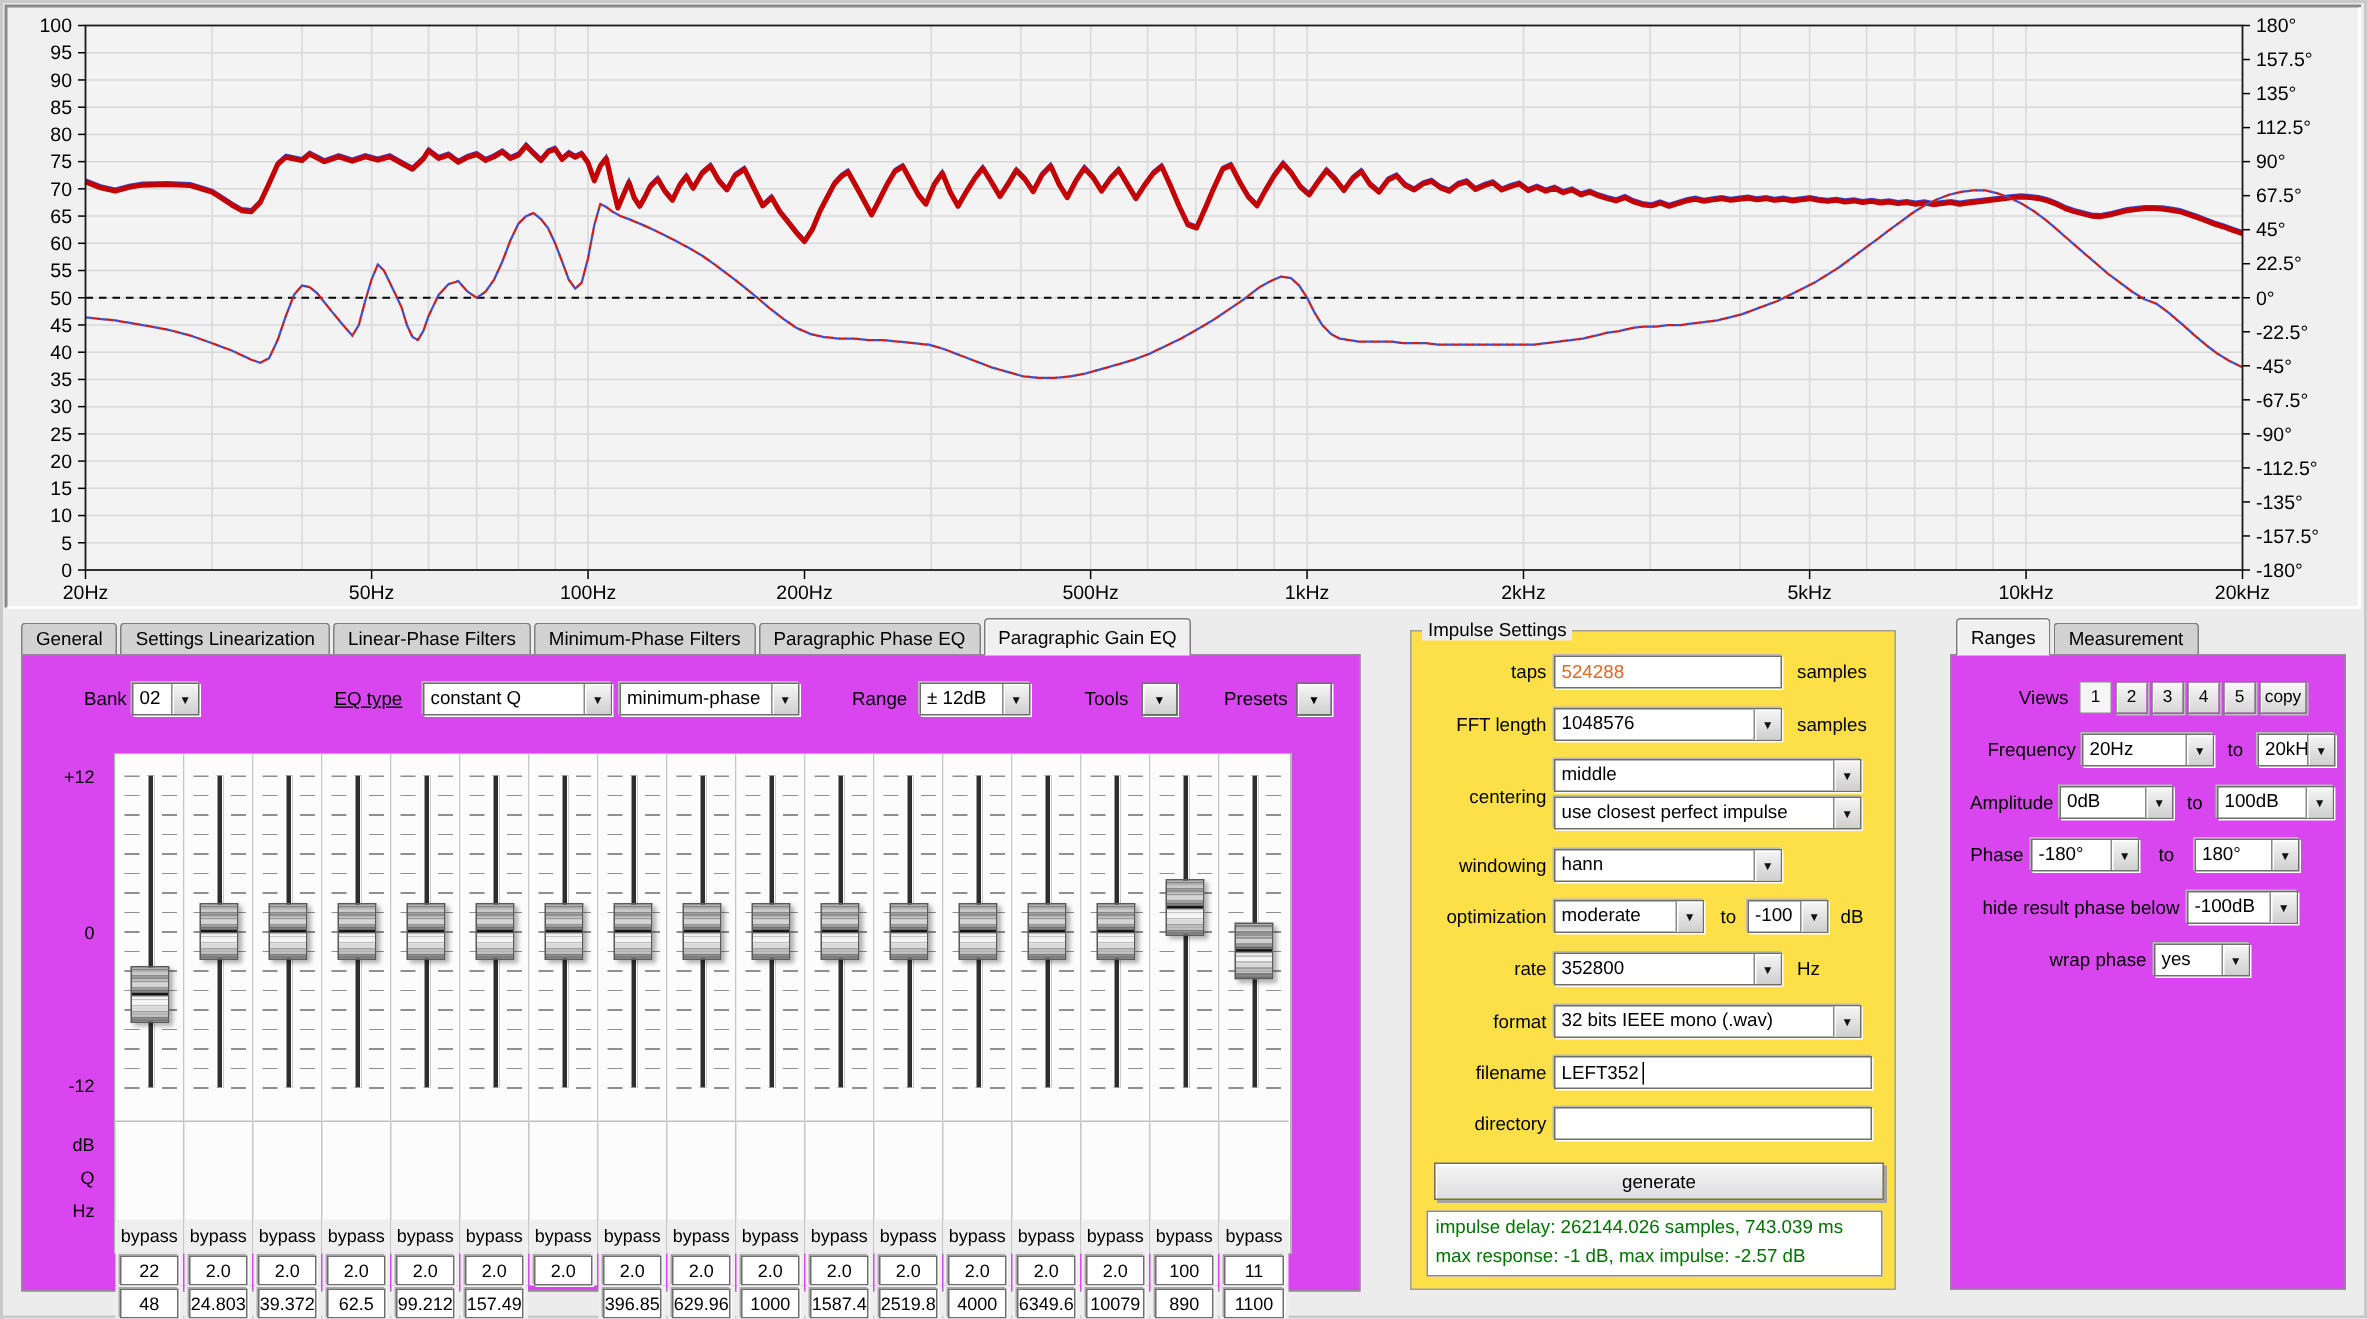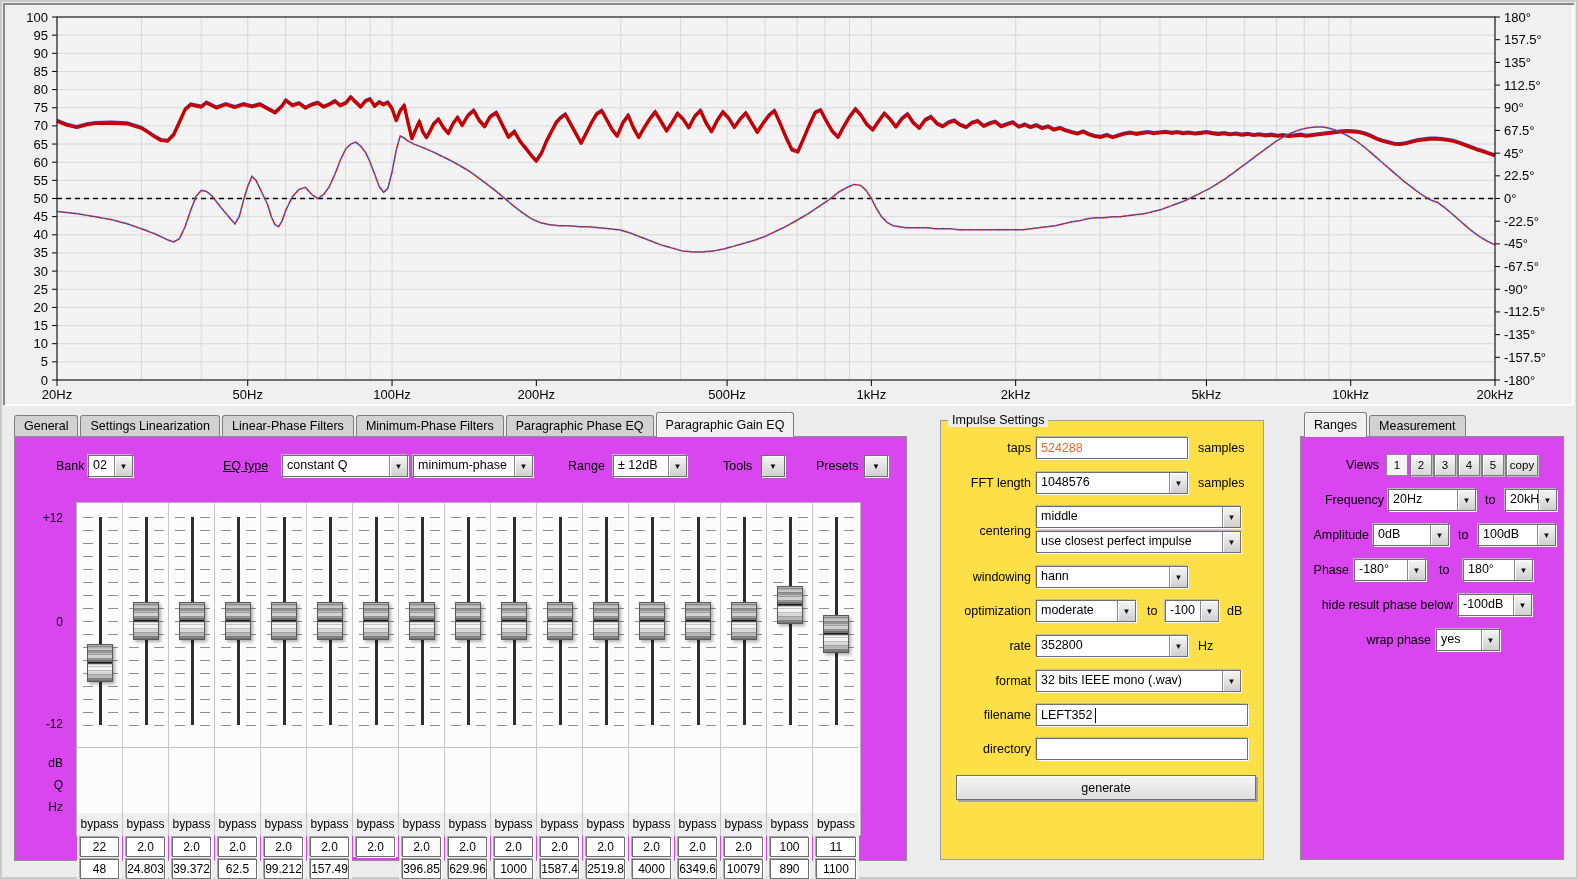--- a/index.html
+++ b/index.html
@@ -646,20 +646,24 @@
 
     <span class="lbl" style="left:0;top:287px;width:90px;text-align:right;">filename</span>
     <input class="tfield" style="left: 95px; top: 283px; width: 212px;" value="LEFT352">
     <span class="caret" style="left:154px;top:287px;"></span>
 
     <span class="lbl" style="left:0;top:321px;width:90px;text-align:right;">directory</span>
     <input class="tfield" style="left: 95px; top: 317px; width: 212px;" value="">
 
     <div class="gen-btn" style="left:15px;top:354px;width:300px;">generate</div>
 
+    <div class="status-box" style="left:10px;top:386px;width:292px;height:40px;">
+      <div>impulse delay: 262144.026 samples, 743.039 ms</div>
+      <div>max response: -1 dB, max impulse: -2.57 dB</div>
+    </div>
   </div>
 
   <div class="tabstrip" style="left:1304px;top:413px;" id="ranges-tabs">
       <div class="tab active">Ranges</div>
       <div class="tab">Measurement</div>
     </div>
   <div class="panel" style="left:1300px;top:436px;width:262px;height:422px;">
     <span class="lbl" style="left:0;top:21px;width:78px;text-align:right;">Views</span>
     <div id="views-buttons">
         <div class="view-btn active" style="left: 85px; top: 17px;">1</div>

